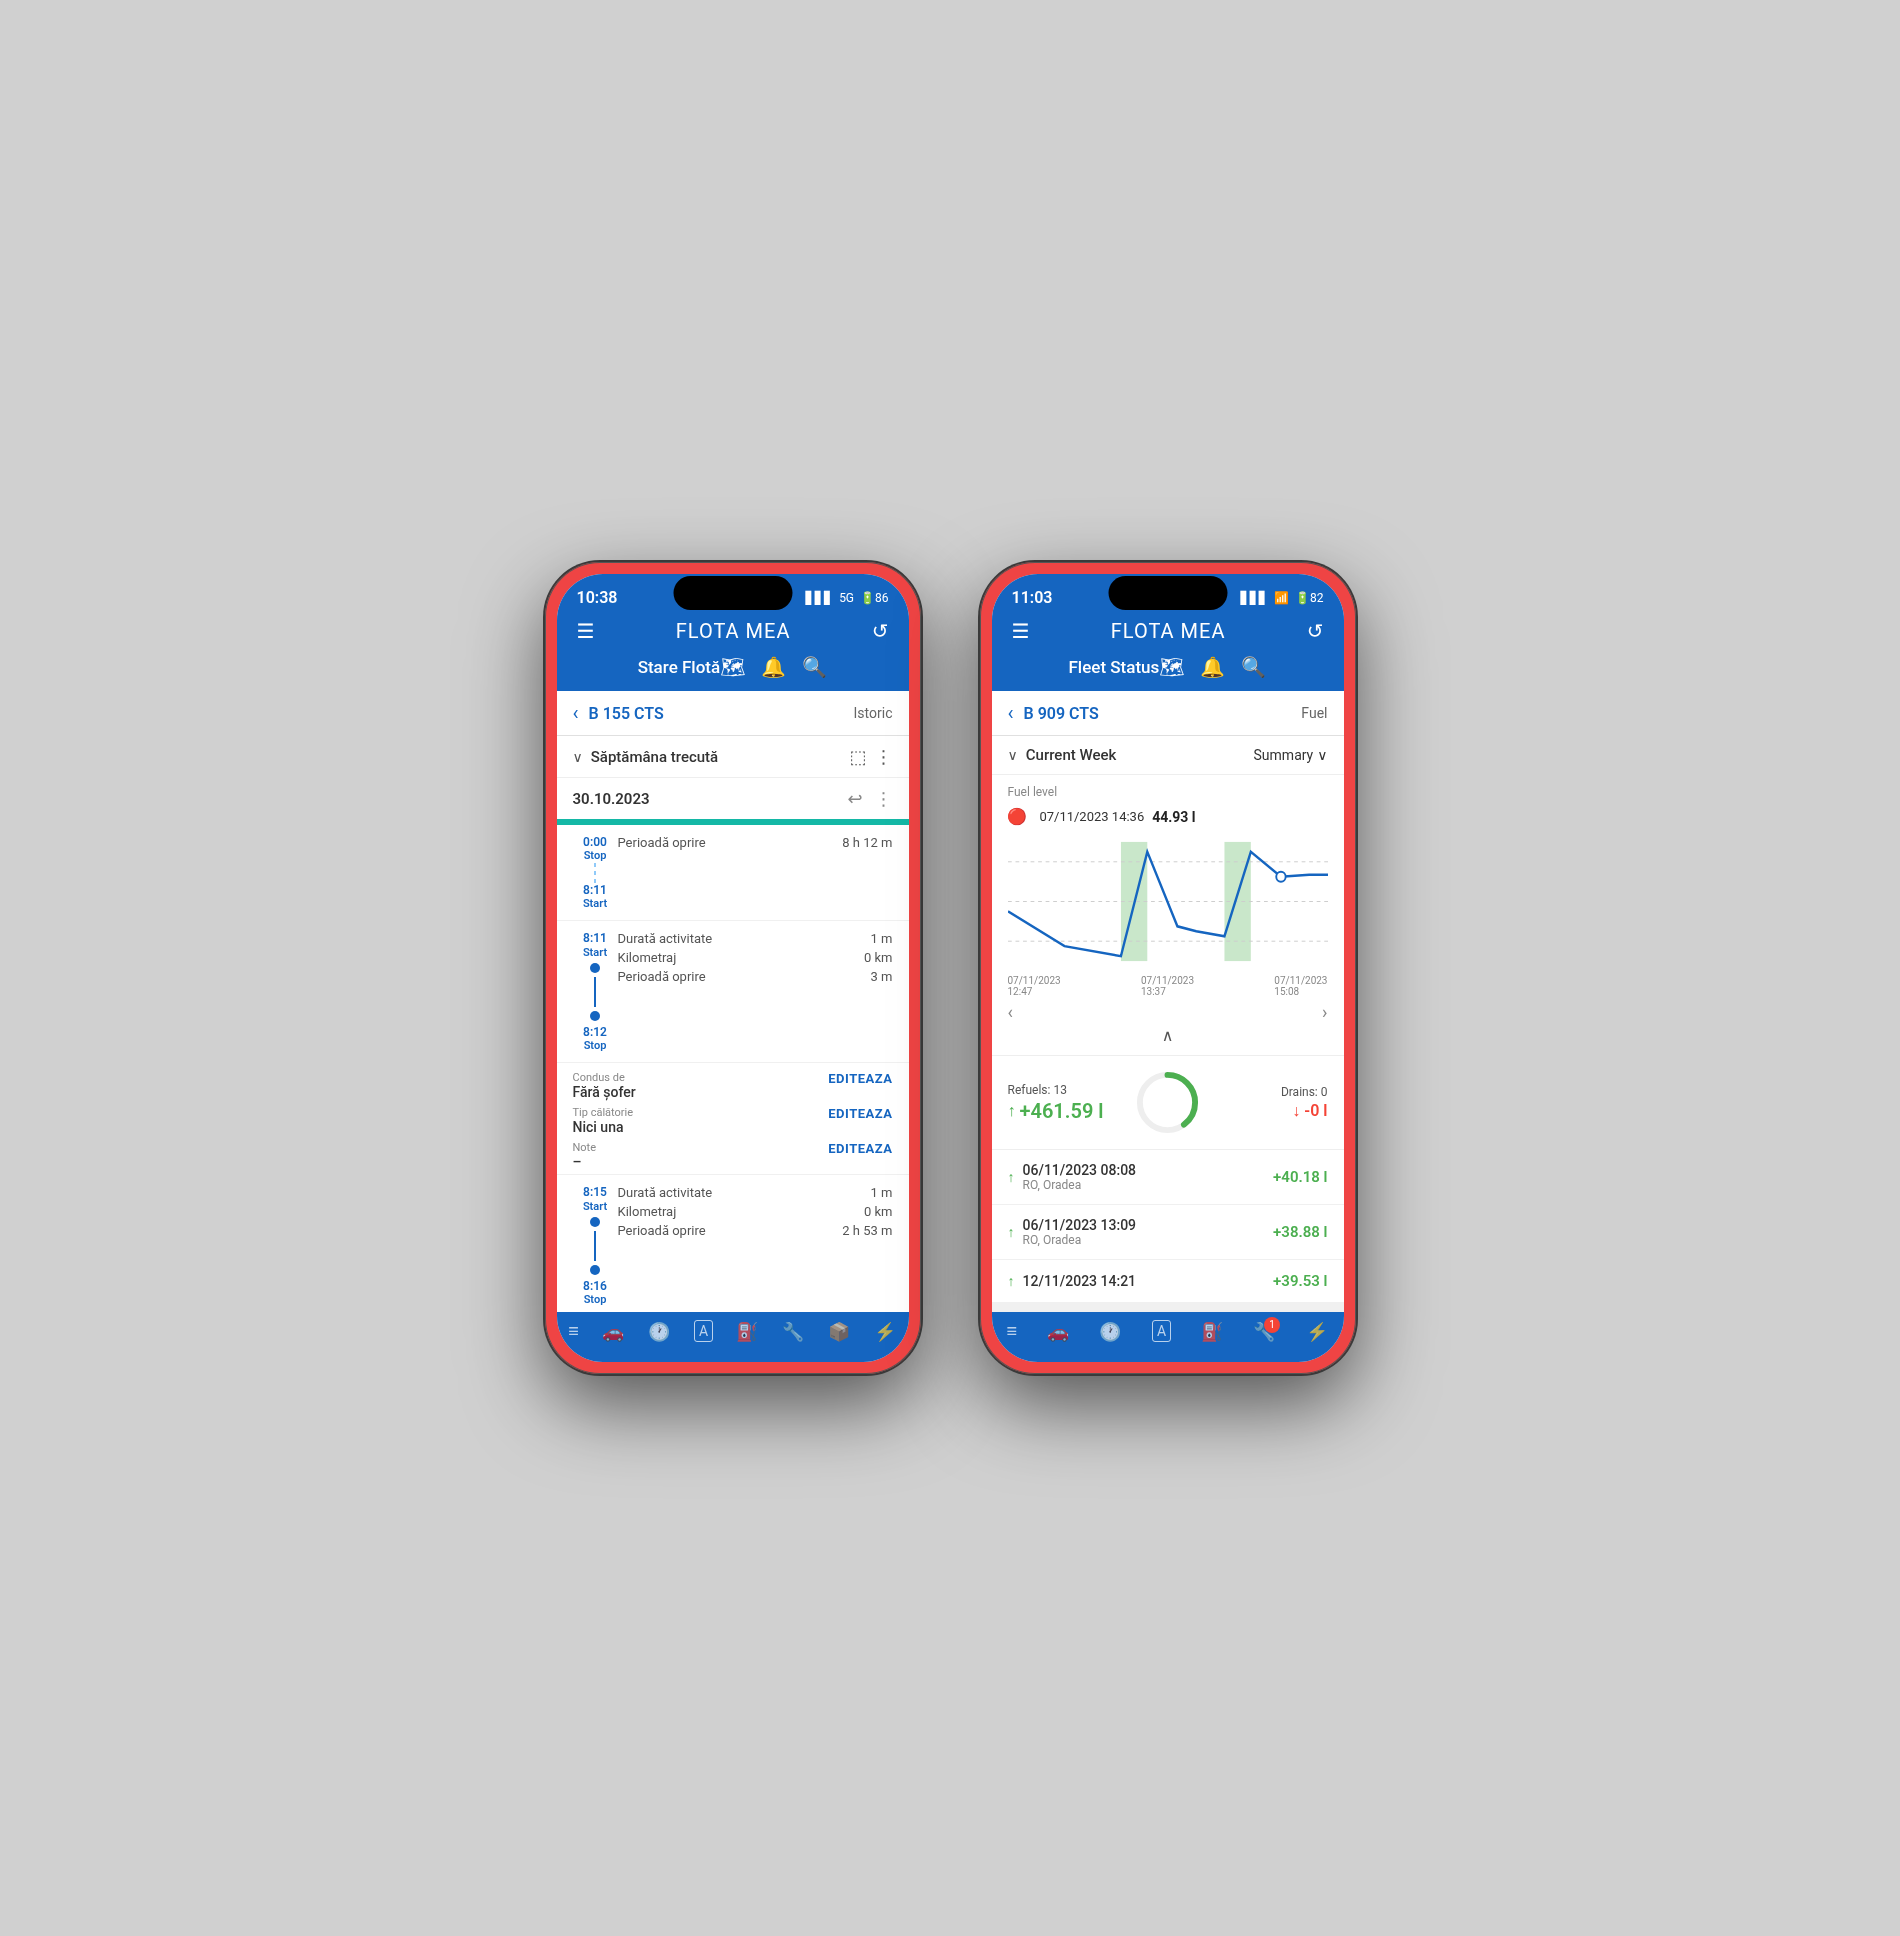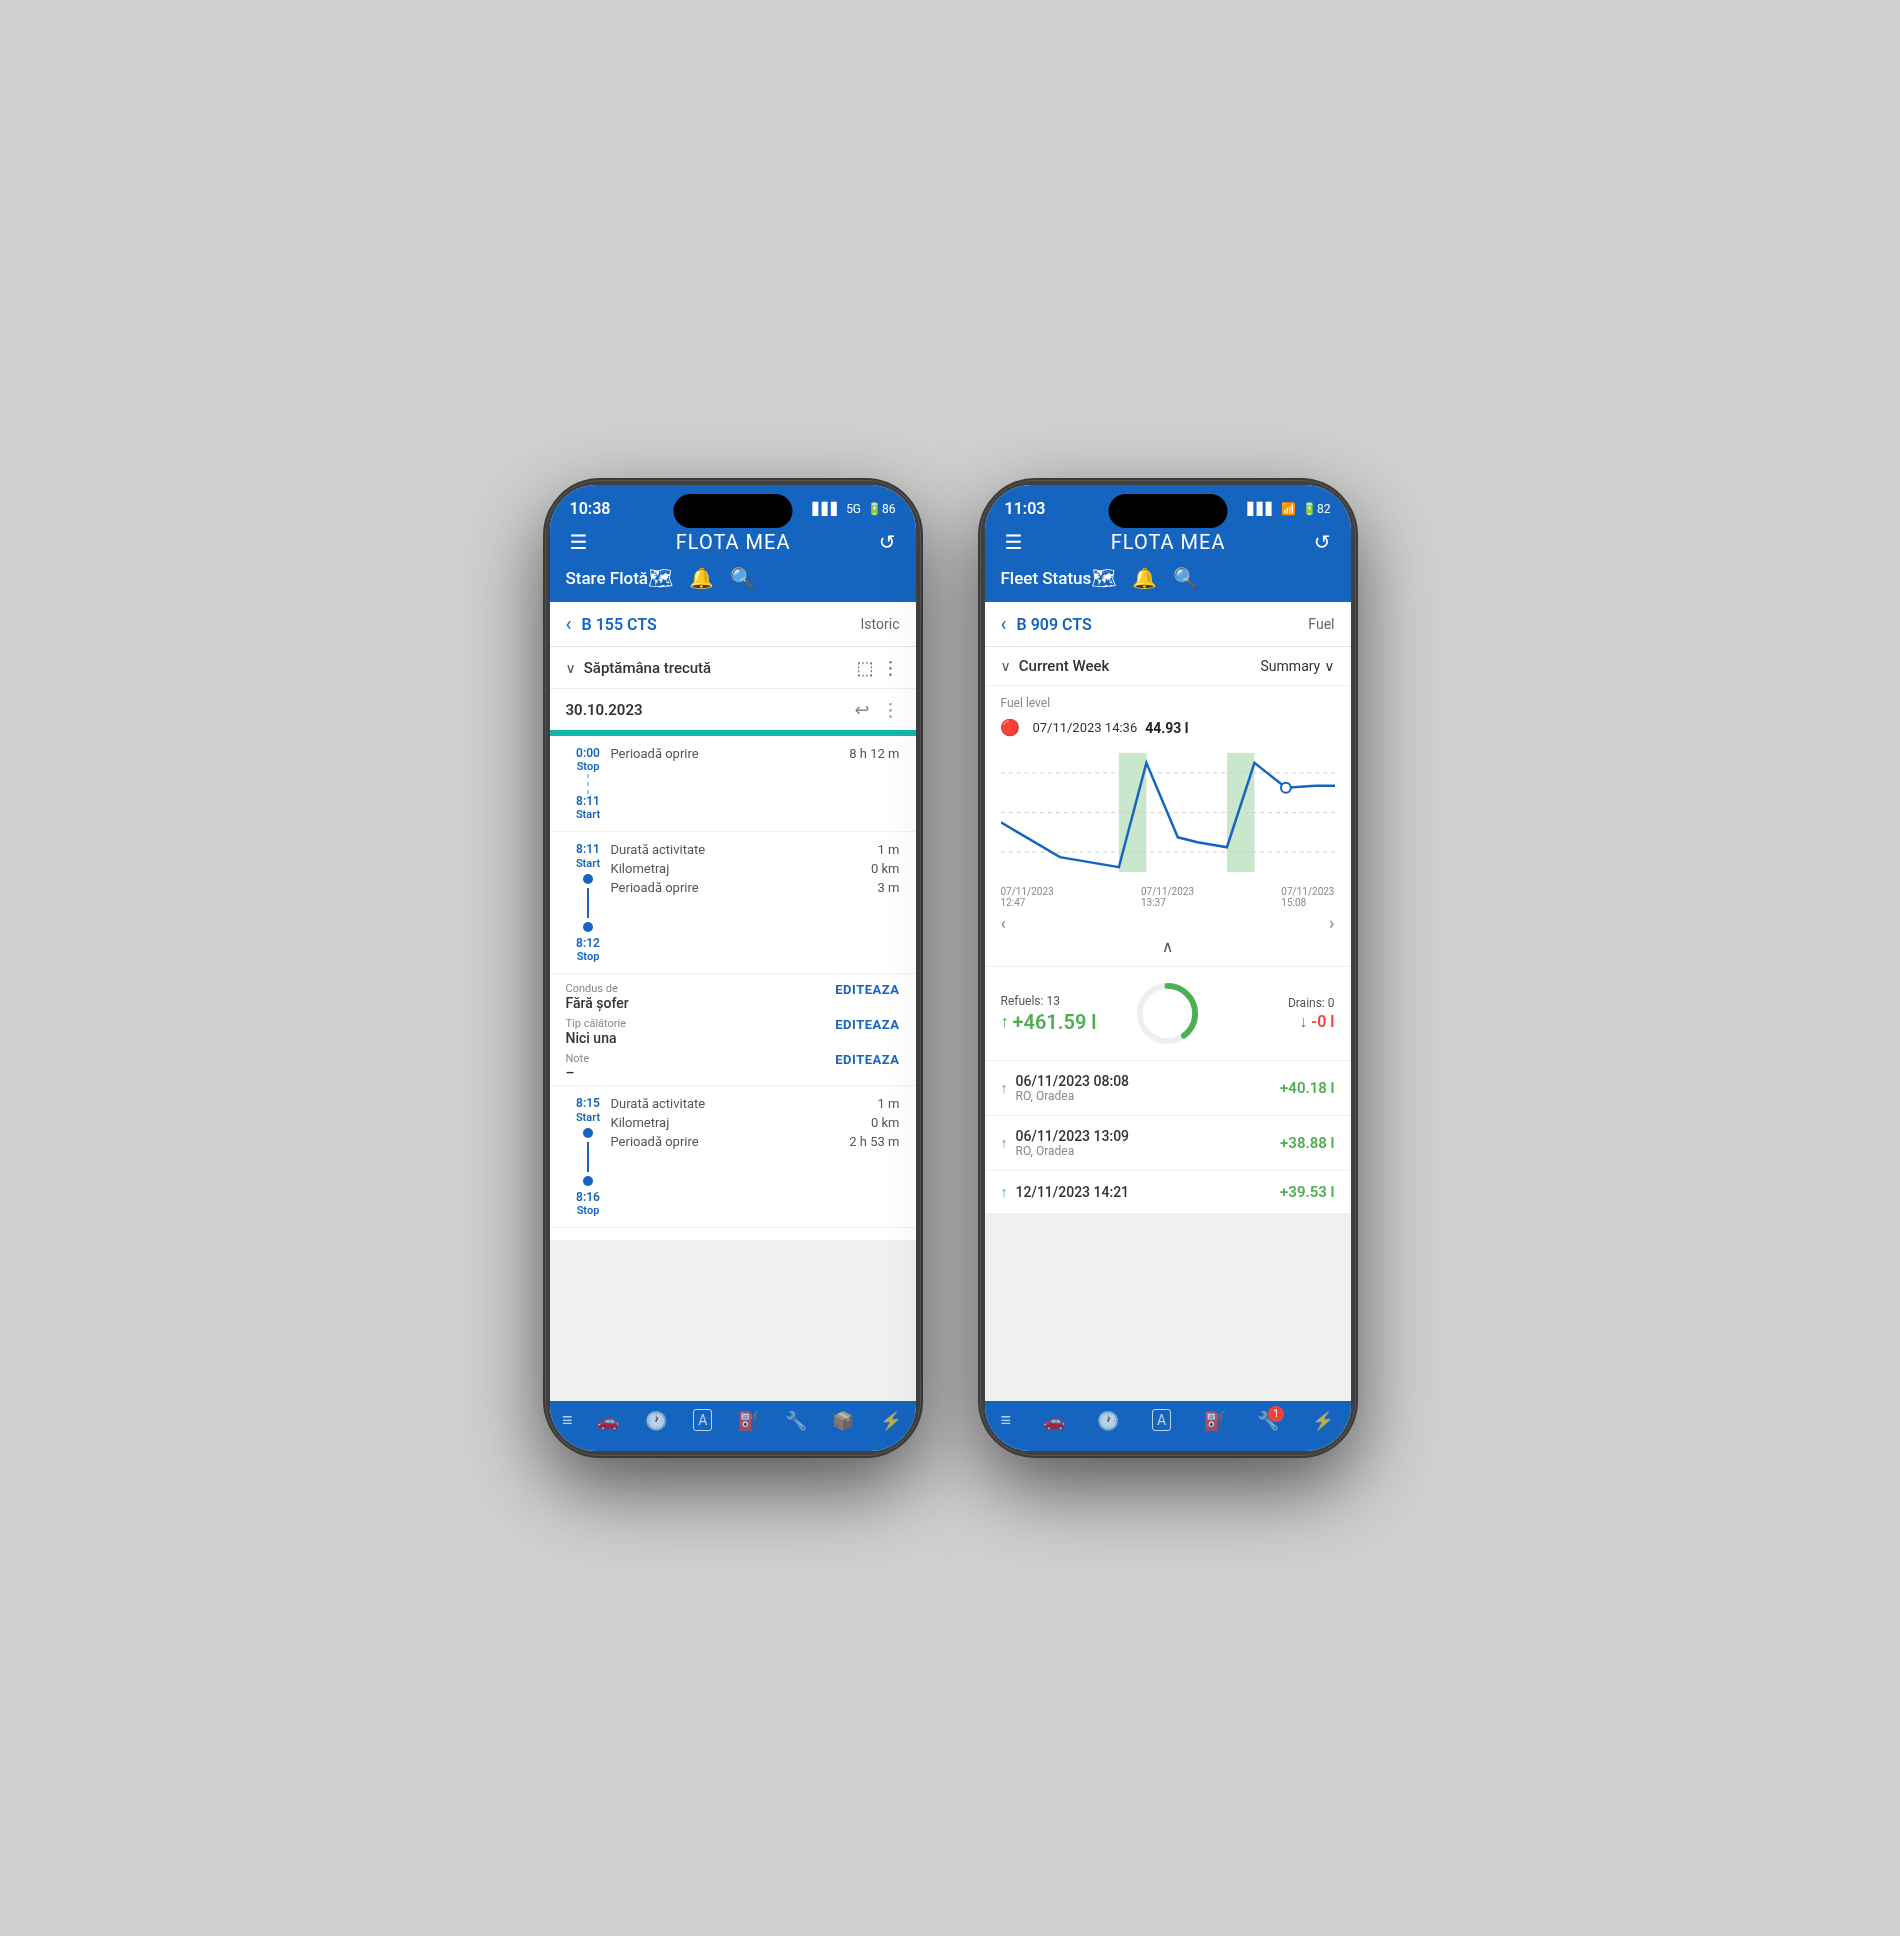--- a/index.html
+++ b/index.html
@@ -16,24 +16,24 @@
     .phones-container {
       display: flex;
       gap: 59px;
       align-items: center;
       justify-content: center;
     }
 
     
     .phone {
       width: 376px;
-      height: 976px;
-      background: #404040;
+      height: 812px;
+      background: #ef4444;
       border-radius: 55px;
-      padding: 5px;
+      padding: 12px;
       box-shadow:
         0 0 0 2px #3a3a3a,
         0 30px 79px rgba(0,0,0,0.6),
         inset 0 0 0 1px #555;
       position: relative;
     }
 
     .phone-inner {
       width: 100%;
       height: 100%;
@@ -109,21 +109,21 @@
 
     .header-icon-btn {
       color: white;
       font-size: 20px;
       cursor: pointer;
       padding: 4px;
     }
 
     .header-sub {
       display: flex;
-      justify-content: flex-start;
+      justify-content: center;
       align-items: center;
     }
 
     .sub-title {
       color: white;
       font-size: 17px;
       font-weight: 500;
     }
 
     .header-sub-icons {

